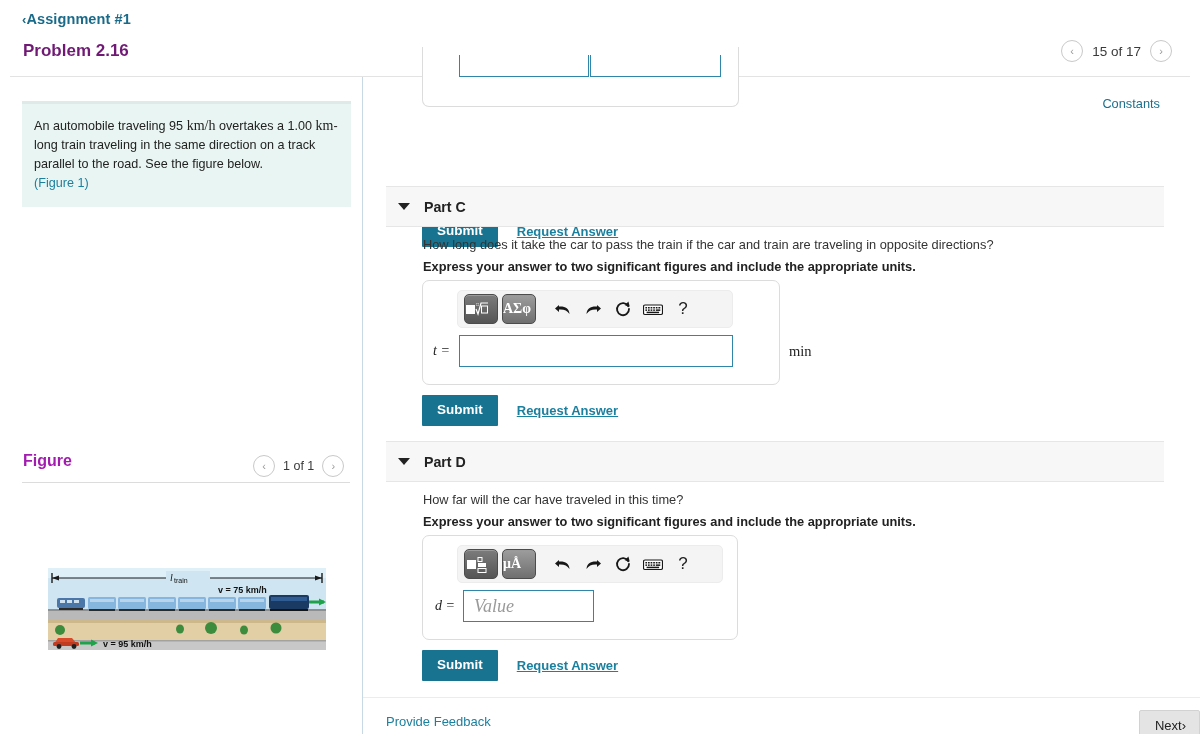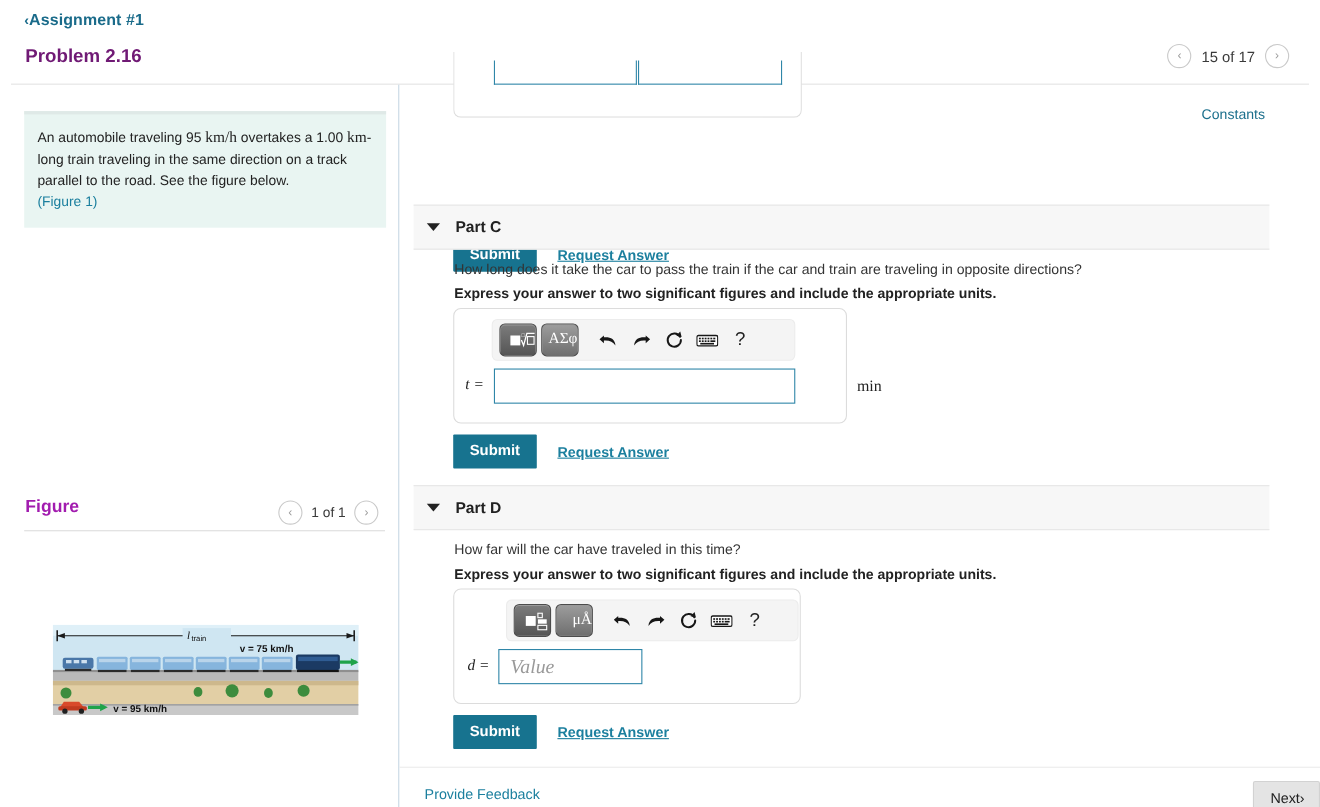--- a/index.html
+++ b/index.html
@@ -71,21 +71,21 @@
     position: absolute; left: 22px; top: 405px; width: 328px;
     height: 1px; background: #dcdcdc;
   }
 
   
   .fig-wrap {
     position: absolute; left: 48px; top: 568px; width: 278px; height: 82px;
   }
 
   
-  .right-col { position: absolute; left: 353px; top: 77px; width: 837px; height: 657px; }
+  .right-col { position: absolute; left: 363px; top: 77px; width: 837px; height: 657px; }
   .constants {
     position: absolute; right: 40px; top: 19px;
     font-size: 12.8px; color: #1b6f8c; cursor: pointer;
   }
 
   
   .partial-box {
     position: absolute; left: 59px; top: -30px; width: 317px; height: 60px;
     border: 1px solid #dcdcdc; border-top: none;
     border-radius: 0 0 7px 7px; background: #fff;
@@ -137,22 +137,22 @@
   .tool-bar {
     position: absolute; border-radius: 5px; background: #f4f4f4;
     border: 1px solid #ececec;
     display: flex; align-items: center;
   }
   .mb {
     width: 34px; height: 30px; border-radius: 5px;
     background: linear-gradient(#7c7c7c, #555);
     border: 1px solid #4c4c4c;
     box-shadow: inset 0 1px 0 #9a9a9a;
-    display: flex; align-items: center; justify-content: flex-end;
-    color: #fff; cursor: pointer; margin-right: 4px;
+    display: flex; align-items: center; justify-content: flex-start;
+    color: #fff; cursor: pointer; margin-right: 4px; font-weight: bold;
   }
   .mb.greek {
     background: linear-gradient(#9d9d9d, #6f6f6f);
     font-family: "Liberation Serif", serif; font-size: 14px;
   }
   .mb svg { display: block; }
   .tb-ico {
     width: 30px; height: 28px; display: flex; align-items: center; justify-content: center;
     color: #1b1b1b; cursor: pointer;
   }
@@ -410,21 +410,21 @@
 
     <div class="part-band" style="top:364px;">
       <div class="caret"></div>
       <div class="part-label">Part D</div>
     </div>
 
     <div class="q-text" style="position:absolute; left:60px; top:415px; width:720px;">How far will the car have traveled in this time?</div>
     <div class="q-bold" style="position:absolute; left:60px; top:437px; width:720px;">Express your answer to two significant figures and include the appropriate units.</div>
 
     <div class="ans-card" style="left:59px; top:458px; width:316px; height:105px;">
-      <div class="tool-bar" style="left:0; top:0; position:absolute; margin:9px 0 0 47px; padding:4px 6px; width:266px; height:38px;">
+      <div class="tool-bar" style="left:0; top:0; position:absolute; margin:9px 0 0 34px; padding:4px 6px; width:266px; height:38px;">
         <div class="mb">
           <svg width="24" height="19" viewBox="0 0 24 19">
             <rect x="2" y="5" width="9" height="9" fill="#fff"></rect>
             <rect x="13" y="2.5" width="4" height="4" fill="none" stroke="#fff" stroke-width="1"></rect>
             <rect x="13" y="8" width="8" height="4" fill="#fff"></rect>
             <rect x="13" y="13.5" width="8" height="4" fill="none" stroke="#fff" stroke-width="1"></rect>
           </svg>
         </div>
         <div class="mb greek">
           <span>μÅ</span>

